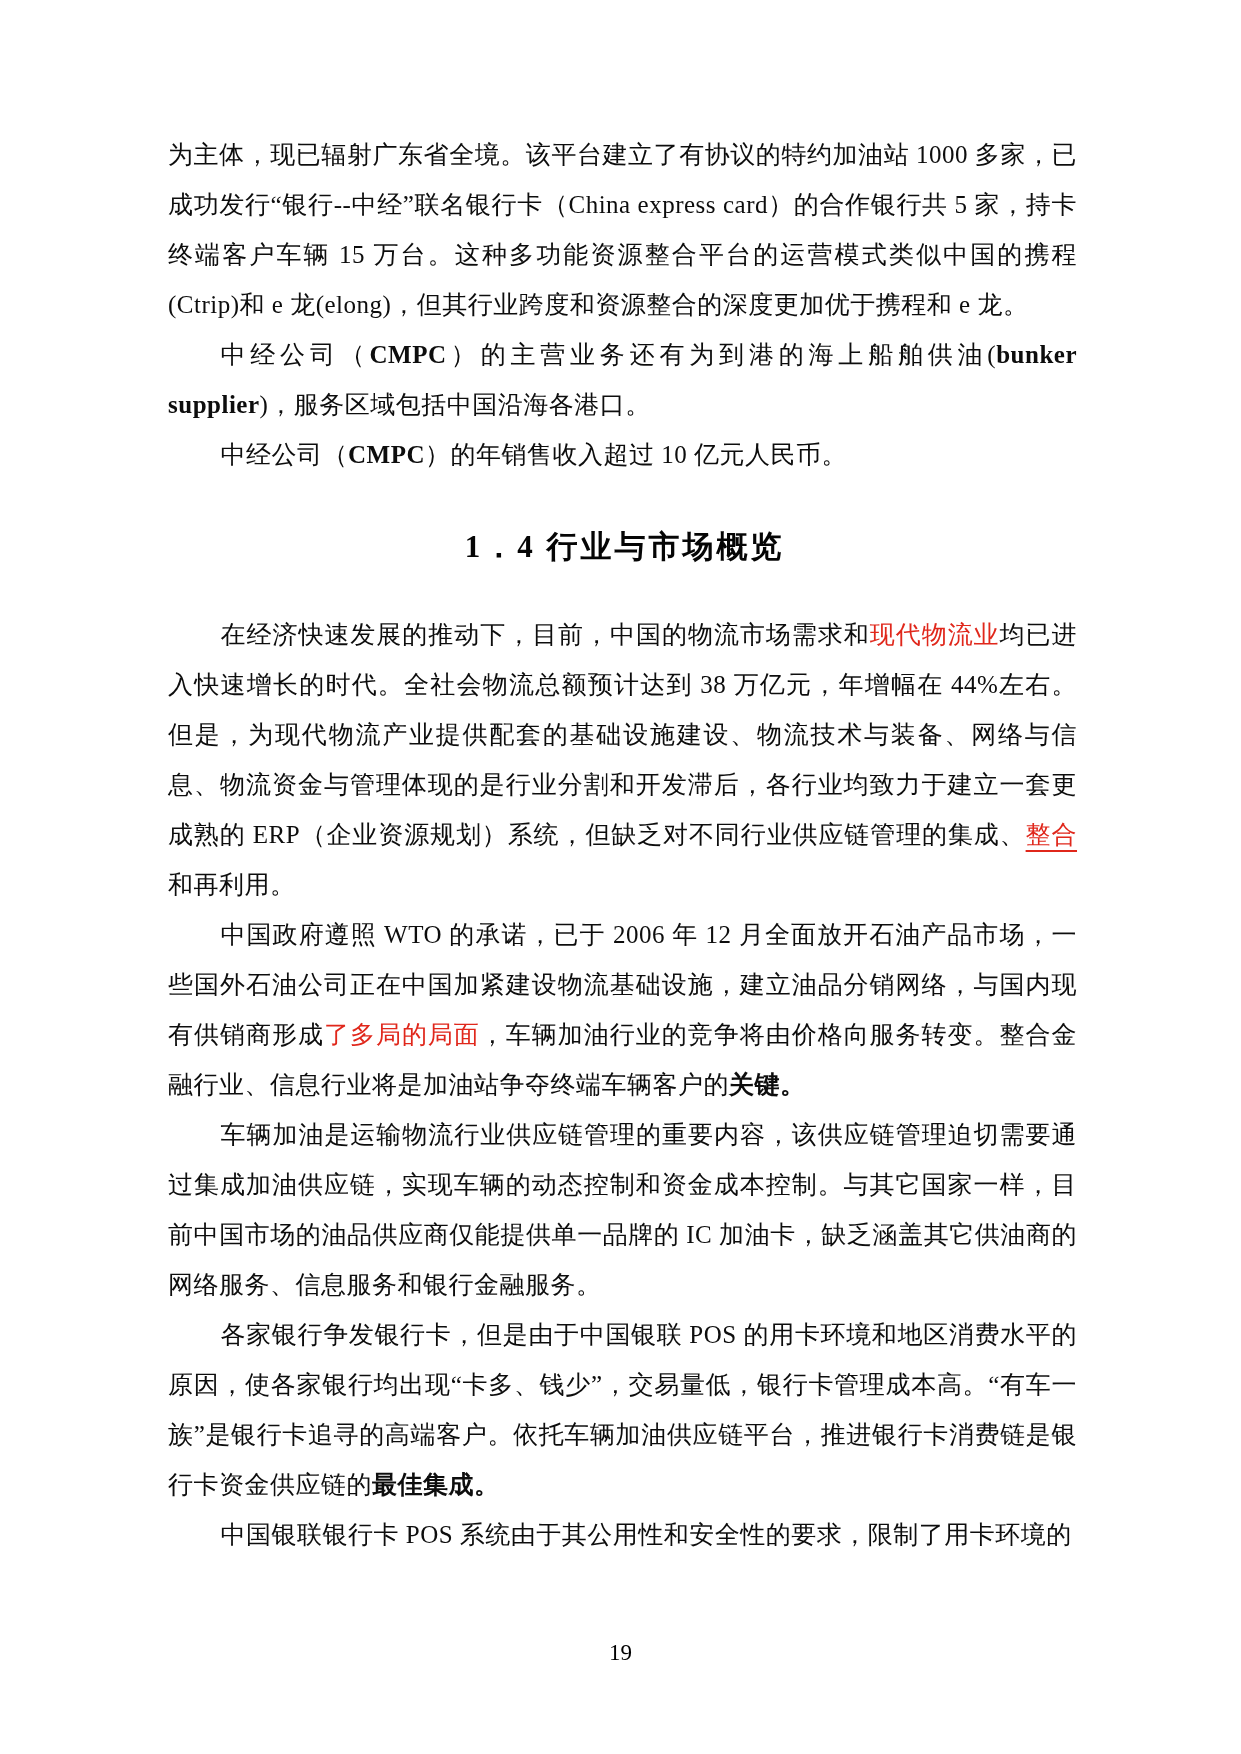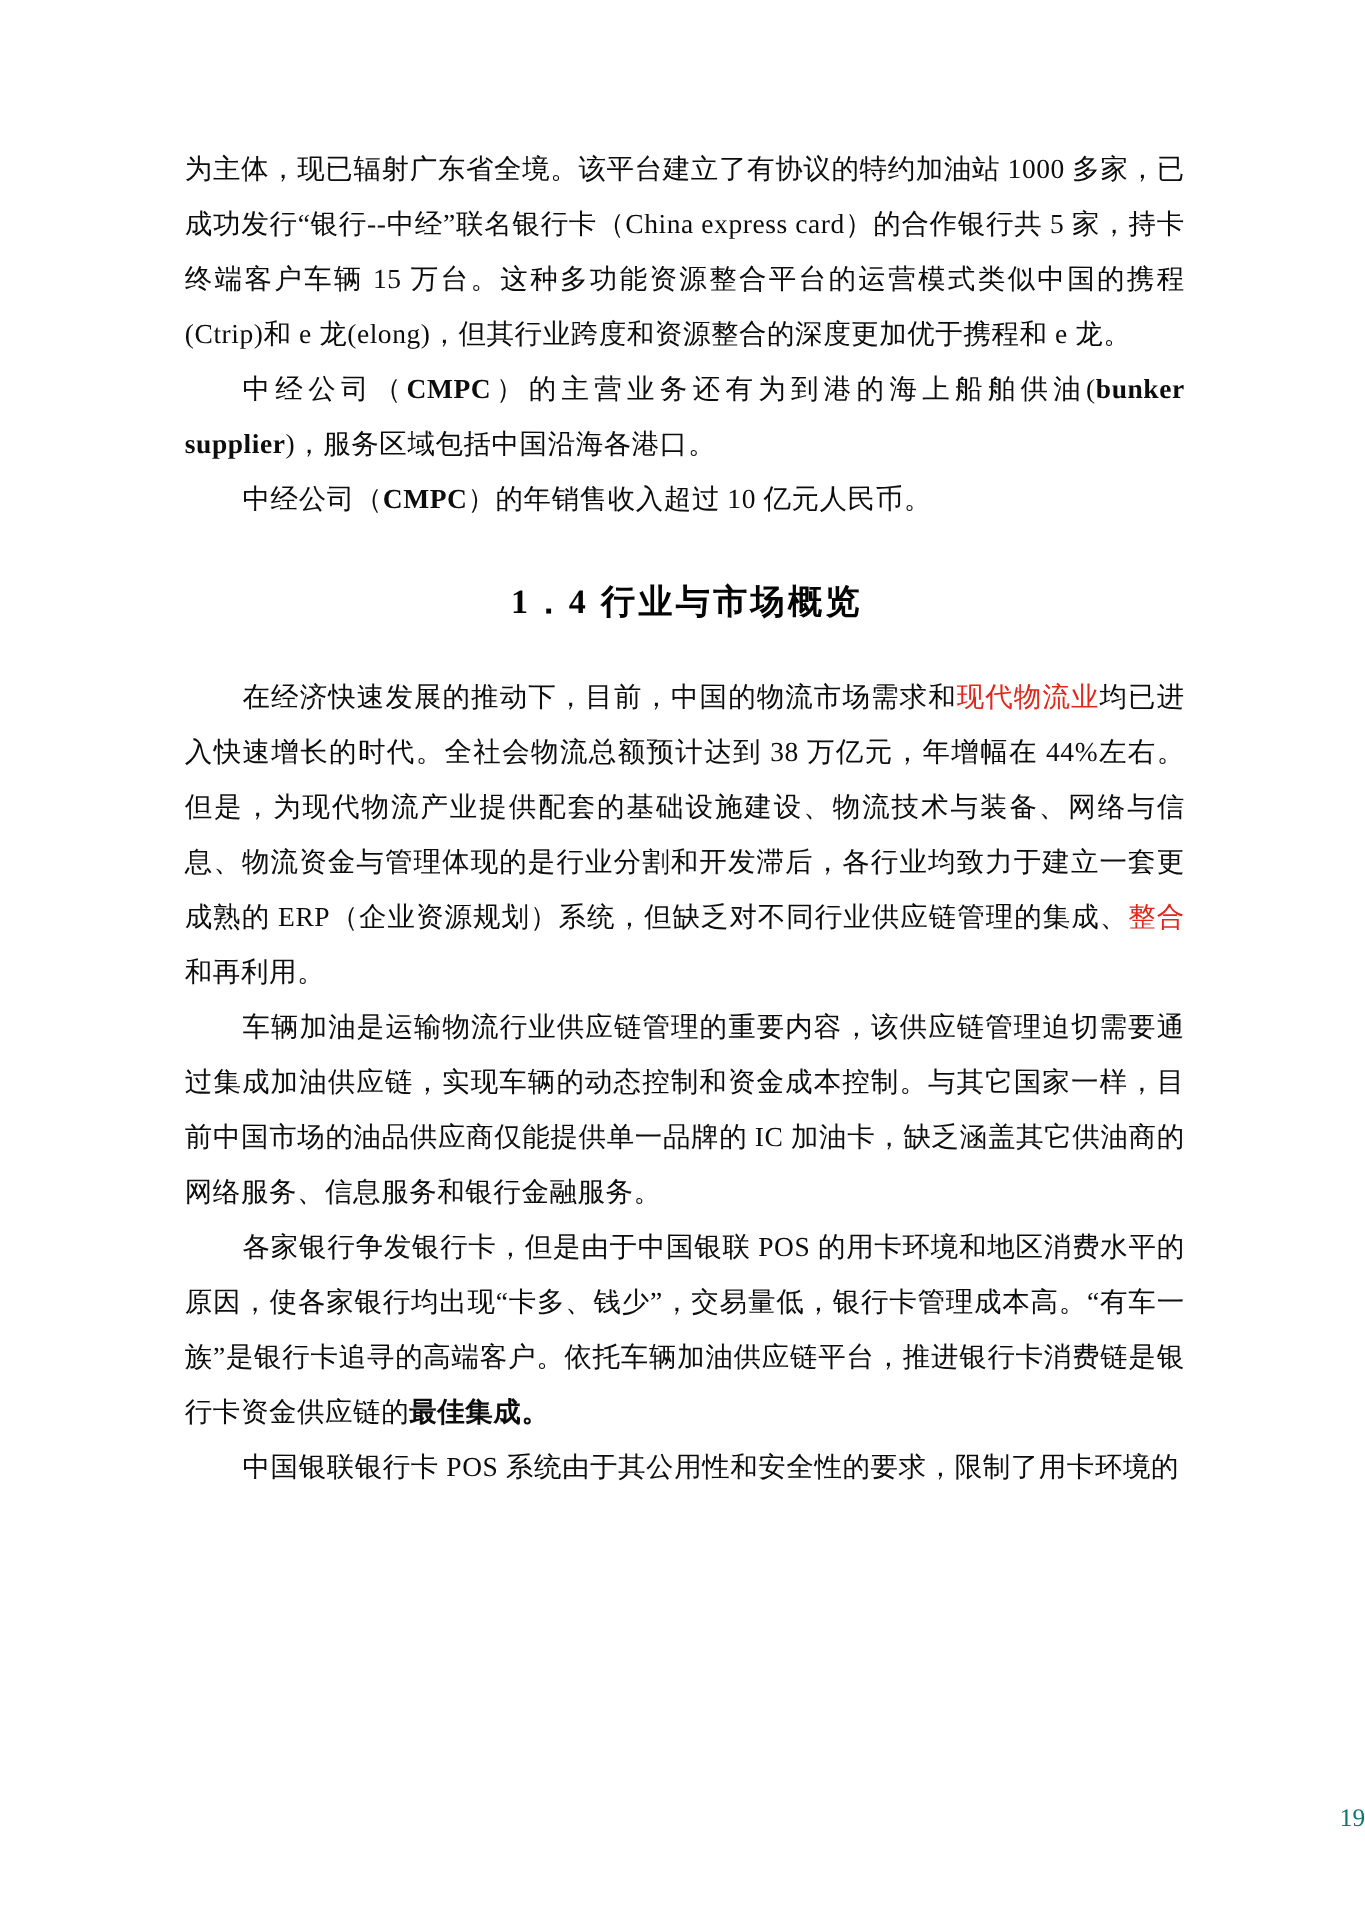--- a/index.html
+++ b/index.html
@@ -40,43 +40,45 @@
     font-weight: bold;
     line-height: 62px;
     margin: 36px 0 32px 4px;
     text-align: center;
     letter-spacing: 3px;
     color: #050505;
   }
   .b { font-weight: bold; }
   .red { color: var(--highlight-red, #e0271b); }
   .u {
+    text-decoration: underline;
     text-decoration-thickness: 2px;
     text-underline-offset: 7px;
   }
   .footer {
     position: absolute;
     top: 1626px;
     left: 0;
     width: 100%;
-    text-align: right;
+    text-align: center;
     font-size: 23px;
     line-height: 30px;
-    color: #0f766e;
+    color: #000000;
     font-family: "Liberation Serif", "DejaVu Serif", serif;
   }
 </style>
 </head>
 <body>
 
 <div class="page">
   <div class="content">
       <p class="para"><span>为主体，现已辐射广东省全境。该平台建立了有协议的特约加油站 1000 多家，已成功发行“银行--中经”联名银行卡（China express card）的合作银行共 5 家，持卡终端客户车辆 15 万台。这种多功能资源整合平台的运营模式类似中国的携程(Ctrip)和 e 龙(elong)，但其行业跨度和资源整合的深度更加优于携程和 e 龙。</span></p>
       <p class="para indent"><span>中经公司（</span><span class="b">CMPC</span><span>）的主营业务还有为到港的海上船舶供油(</span><span class="b">bunker supplier</span><span>)，服务区域包括中国沿海各港口。</span></p>
       <p class="para indent"><span>中经公司（</span><span class="b">CMPC</span><span>）的年销售收入超过 10 亿元人民币。</span></p>
       <h2 class="heading">1．4 行业与市场概览</h2>
       <p class="para indent"><span>在经济快速发展的推动下，目前，中国的物流市场需求和</span><span class="red">现代物流业</span><span>均已进入快速增长的时代。全社会物流总额预计达到 38 万亿元，年增幅在 44%左右。但是，为现代物流产业提供配套的基础设施建设、物流技术与装备、网络与信息、物流资金与管理体现的是行业分割和开发滞后，各行业均致力于建立一套更成熟的 ERP（企业资源规划）系统，但缺乏对不同行业供应链管理的集成、</span><span class="red u">整合</span><span>和再利用。</span></p>
+      <p class="para indent"><span>中国政府遵照 WTO 的承诺，已于 2006 年 12 月全面放开石油产品市场，一些国外石油公司正在中国加紧建设物流基础设施，建立油品分销网络，与国内现有供销商形成</span><span class="red">了多局的局面</span><span>，车辆加油行业的竞争将由价格向服务转变。整合金融行业、信息行业将是加油站争夺终端车辆客户的</span><span class="b">关键。</span></p>
       <p class="para indent"><span>车辆加油是运输物流行业供应链管理的重要内容，该供应链管理迫切需要通过集成加油供应链，实现车辆的动态控制和资金成本控制。与其它国家一样，目前中国市场的油品供应商仅能提供单一品牌的 IC 加油卡，缺乏涵盖其它供油商的网络服务、信息服务和银行金融服务。</span></p>
       <p class="para indent"><span>各家银行争发银行卡，但是由于中国银联 POS 的用卡环境和地区消费水平的原因，使各家银行均出现“卡多、钱少”，交易量低，银行卡管理成本高。“有车一族”是银行卡追寻的高端客户。依托车辆加油供应链平台，推进银行卡消费链是银行卡资金供应链的</span><span class="b">最佳集成。</span></p>
       <p class="para indent"><span>中国银联银行卡 POS 系统由于其公用性和安全性的要求，限制了用卡环境的</span></p>
     </div>
   <div class="footer">19</div>
 </div>
 
 </body></html>

